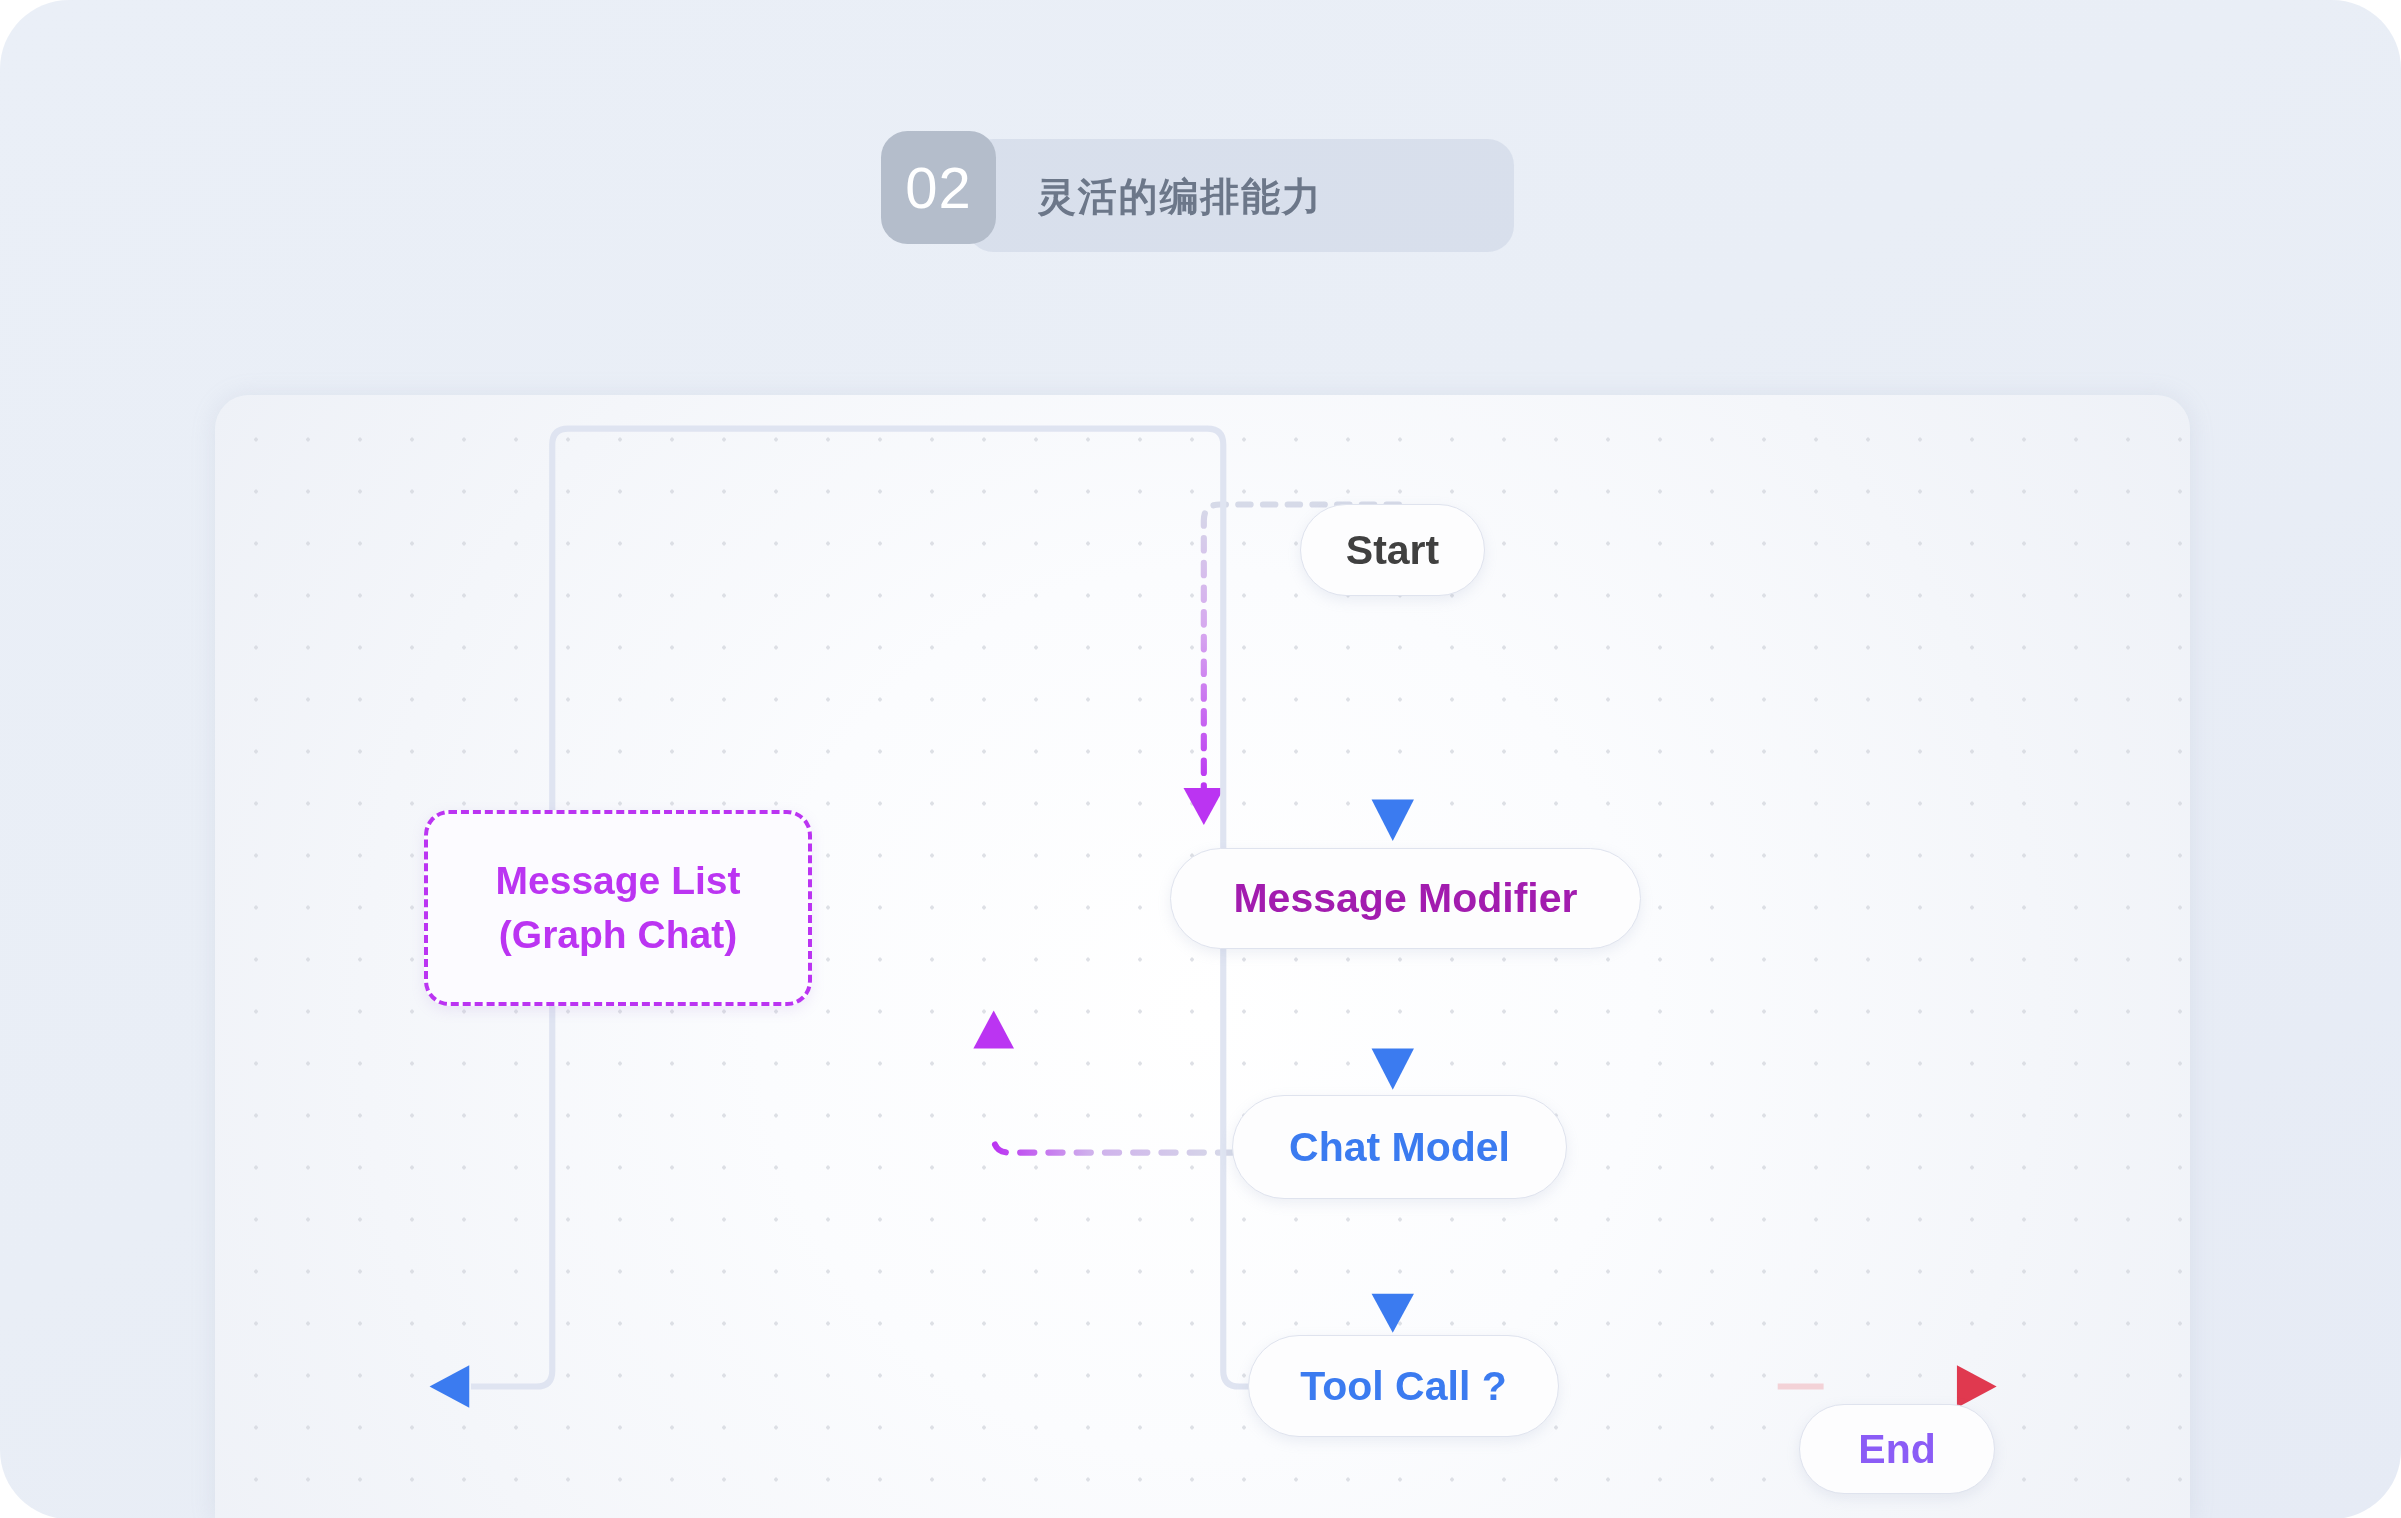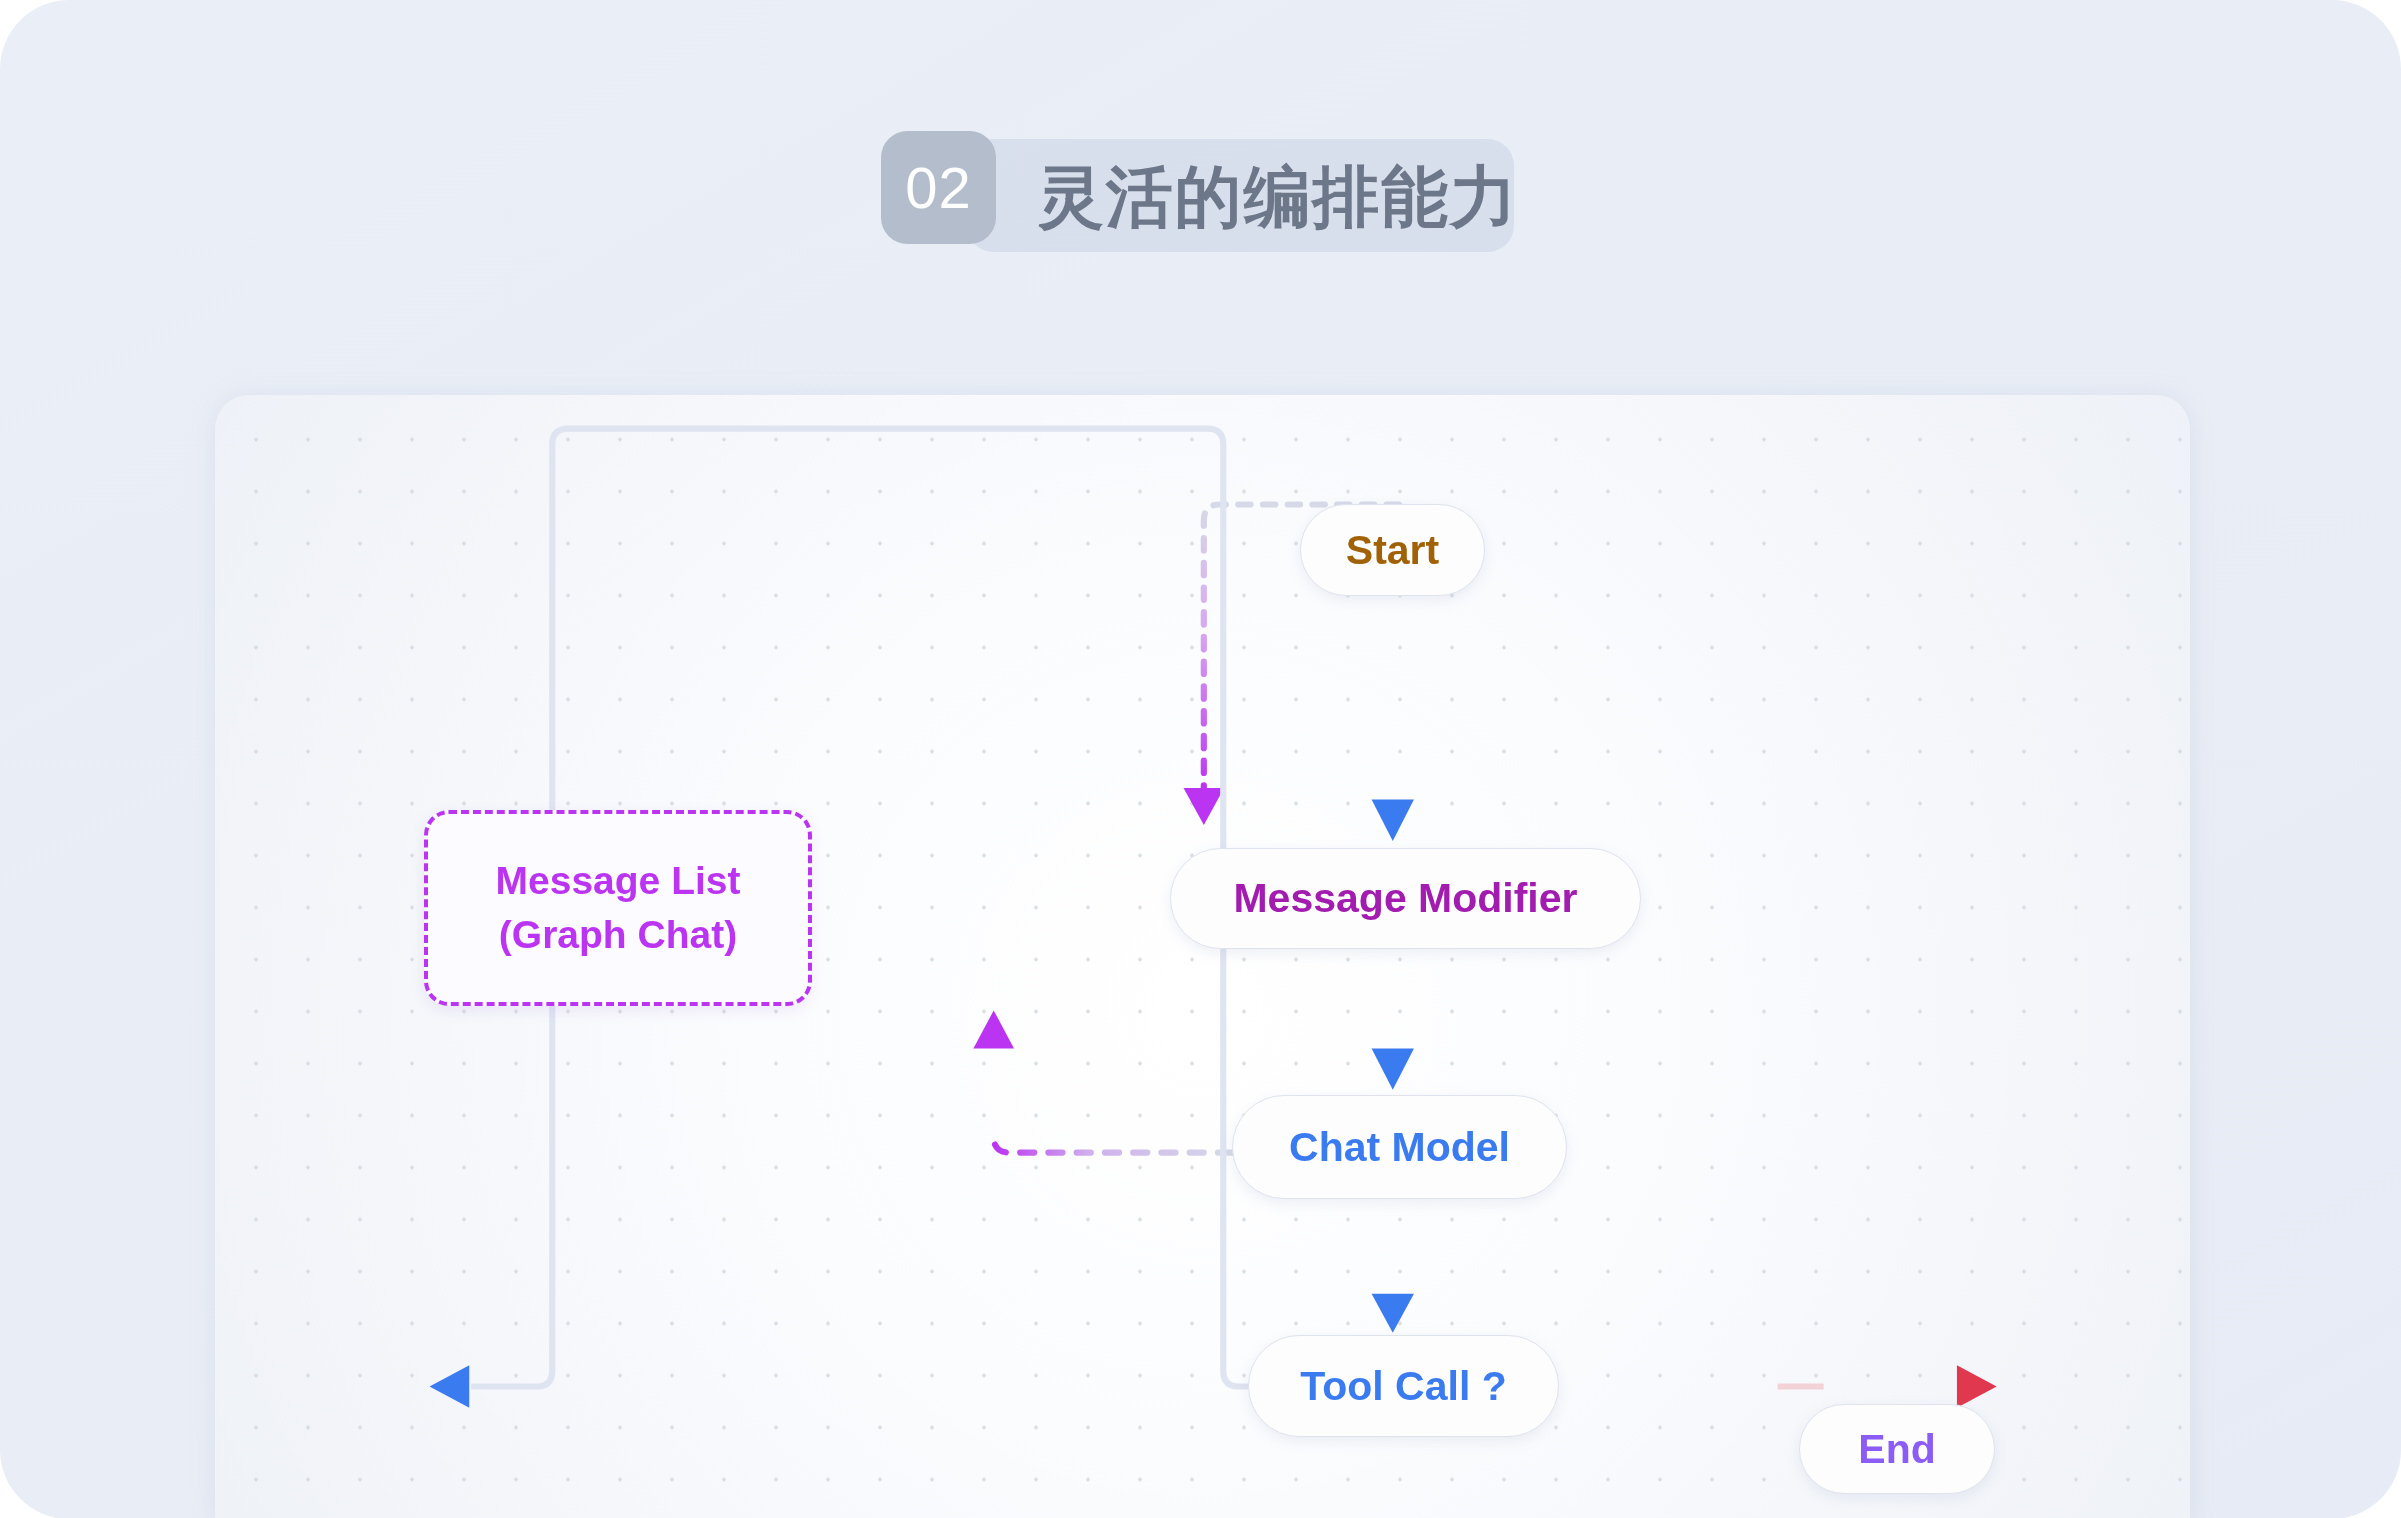--- a/index.html
+++ b/index.html
@@ -23,21 +23,21 @@
   .header {
     position: absolute;
     left: 967px; top: 139px;
     width: 547px; height: 113px;
     background: rgba(203,212,227,0.55);
     border-radius: 26.5px;
   }
   .header-title {
     position: absolute;
     left: 1037px; top: 157px;
-    font-size: 67px;
+    font-size: 39px;
     font-weight: bold;
     color: #6c7789;
     letter-spacing: 1.8px;
     white-space: nowrap;
     line-height: 79px;
     text-align: center;
   }
   .badge {
     position: absolute;
     left: 881px; top: 131px;
@@ -81,21 +81,21 @@
     background: #fdfdfe;
     border: 1.8px solid #dfe3ee;
     box-shadow: 0 4.4px 12.4px rgba(150,162,190,0.16);
     font-weight: bold;
     line-height: 1.18;
     white-space: pre-line;
   }
   .pill { border-radius: 882px; }
 
   .n-start   { left: 1300px; top: 504px; width: 185px; height: 92px;
-               font-size: 41px; color: #a16207; }
+               font-size: 41px; color: #404040; }
   .n-msgmod  { left: 1170px; top: 848px; width: 471px; height: 101px;
                font-size: 41px; color: #a21caf; }
   .n-chat    { left: 1232px; top: 1095px; width: 335px; height: 104px;
                font-size: 41px; color: #3b7bf0; }
   .n-toolcall{ left: 1248px; top: 1335px; width: 311px; height: 102px;
                font-size: 41px; color: #3b7bf0; }
   .n-tools   { left: 449px; top: 1349px; width: 201px; height: 88px;
                font-size: 41px; color: #3b7bf0; }
   .n-end     { left: 1799px; top: 1404px; width: 196px; height: 90px;
                font-size: 41px; color: #8b5cf6; }

